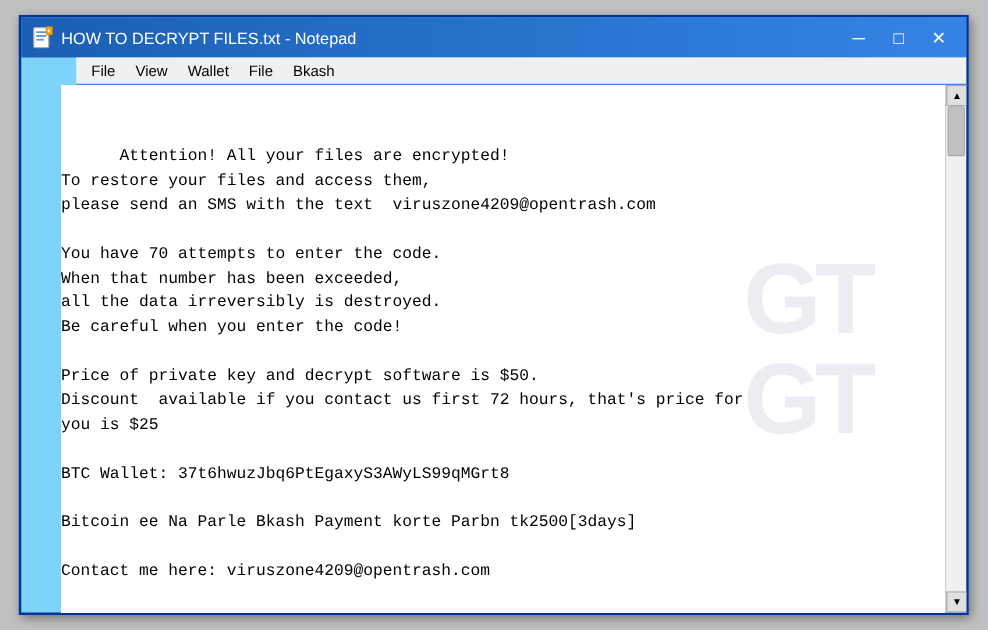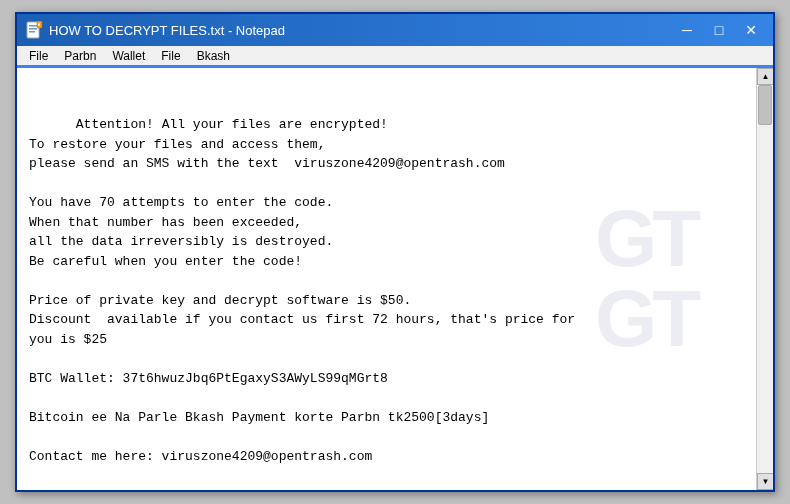--- a/index.html
+++ b/index.html
@@ -70,51 +70,53 @@
       justify-content: center;
       font-family: 'Segoe UI', Arial, sans-serif;
     }
 
     .menu-bar {
       background: #f0f0f0;
       height: 22px;
       display: flex;
       align-items: center;
       padding: 0 4px;
-      border-bottom: 3px solid #3b82f6;
-      flex-shrink: 0;
+      border-bottom: 1px solid #3b82f6;
+      flex-shrink: 0;
+      margin-left: 44px;
     }
 
     .menu-item {
       padding: 2px 8px;
       font-size: 12px;
       color: #000;
       cursor: pointer;
       font-family: 'Segoe UI', Arial, sans-serif;
     }
 
     .editor-area {
       flex: 1;
       display: flex;
       overflow: hidden;
       position: relative;
     }
 
     .text-content {
       flex: 1;
-      padding: 8px 12px;
+      padding: 8px 0;
       font-family: 'Courier New', Courier, monospace;
       font-size: 13px;
       line-height: 1.5;
       color: #000;
       overflow-y: auto;
       overflow-x: auto;
       white-space: pre;
       background: #fff;
       position: relative;
+      margin-left: 32px;
     }
 
     .watermark {
       position: absolute;
       right: 60px;
       top: 50%;
       transform: translateY(-50%);
       font-size: 80px;
       color: rgba(200, 200, 220, 0.35);
       font-family: Arial, sans-serif;
@@ -183,21 +185,21 @@
     <span class="title-bar-text">HOW TO DECRYPT FILES.txt - Notepad</span>
     <div class="title-bar-buttons">
       <button class="title-btn">─</button>
       <button class="title-btn">□</button>
       <button class="title-btn close">✕</button>
     </div>
   </div>
 
   <div class="menu-bar">
     <span class="menu-item">File</span>
-    <span class="menu-item">Parbn</span>
+    <span class="menu-item">View</span>
     <span class="menu-item">Wallet</span>
     <span class="menu-item">File</span>
     <span class="menu-item">Bkash</span>
   </div>
 
   <div class="editor-area">
     <div class="text-content">
       <div class="watermark">GT<br>GT</div>
       <span>Attention! All your files are encrypted!
 To restore your files and access them,

